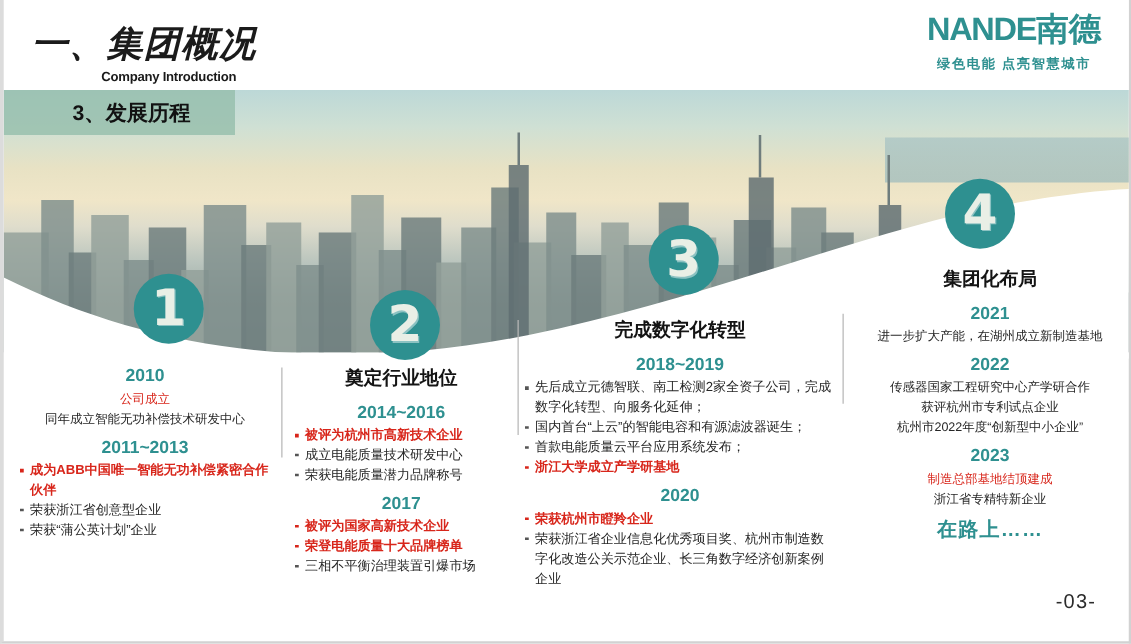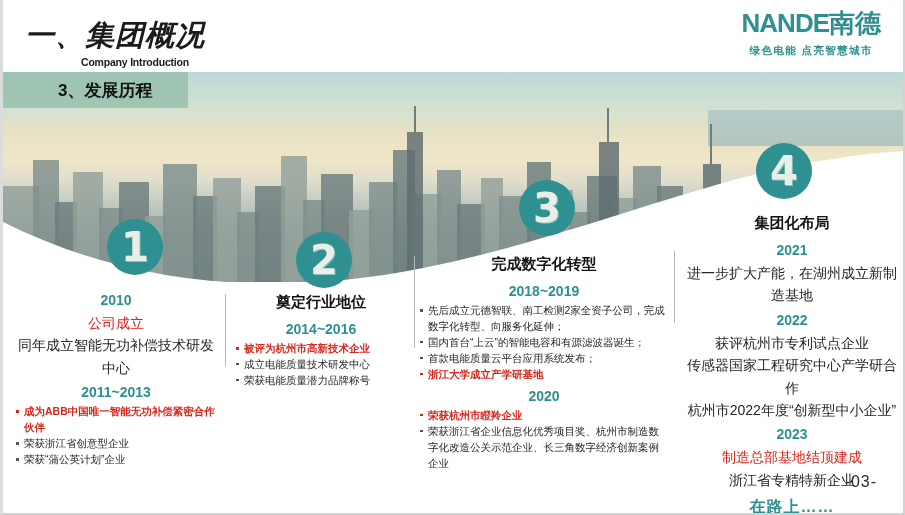--- a/index.html
+++ b/index.html
@@ -107,21 +107,21 @@
     font-size:10.5px;color:#262626;line-height:1.52;
     padding-left:9px;position:relative;
   }
   ul.items li:before{
     content:"";position:absolute;left:1px;top:6px;
     width:2.5px;height:2.5px;background:#555;
   }
   ul.items li.red{color:#d8261b;font-weight:bold;}
   ul.items li.red:before{background:#d8261b;}
 
-  .plain{font-size:14px;color:#262626;line-height:1.6;}
+  .plain{font-size:10px;color:#262626;line-height:1.6;}
   .plain.red{color:#d8261b;font-weight:normal;}
   .onroad{
     font-size:16px;font-weight:bold;color:#2e9090;margin-top:6px;
     letter-spacing:1px;
   }
 
   
   .vdiv{position:absolute;width:1px;background:#b8b8b8;z-index:6;}
 
   
@@ -239,20 +239,28 @@
   <div class="col" id="col2" style="left:232px;top:293px;width:172px;">
       <div class="col-head">奠定行业地位</div>
       <div class="blk">
         <div class="yr">2014~2016</div>
         <ul class="items">
           <li class="red ">被评为杭州市高新技术企业</li>
           <li class="">成立电能质量技术研发中心</li>
           <li class="">荣获电能质量潜力品牌称号</li>
         </ul>
       </div>
+      <div class="blk">
+        <div class="yr">2017</div>
+        <ul class="items">
+          <li class="red ">被评为国家高新技术企业</li>
+          <li class="red ">荣登电能质量十大品牌榜单</li>
+          <li class="">三相不平衡治理装置引爆市场</li>
+        </ul>
+      </div>
     </div>
   <div class="col" id="col3" style="left:416px;top:255px;width:250px;">
       <div class="col-head">完成数字化转型</div>
       <div class="blk">
         <div class="yr">2018~2019</div>
         <ul class="items">
           <li class="">先后成立元德智联、南工检测2家全资子公司，完成数字化转型、向服务化延伸；</li>
           <li class="">国内首台“上云”的智能电容和有源滤波器诞生；</li>
           <li class="">首款电能质量云平台应用系统发布；</li>
           <li class="red ">浙江大学成立产学研基地</li>
@@ -267,22 +275,22 @@
       </div>
     </div>
   <div class="col" id="col4" style="left:680px;top:214px;width:218px;">
       <div class="col-head">集团化布局</div>
       <div class="blk">
         <div class="yr">2021</div>
         <div class="plain">进一步扩大产能，在湖州成立新制造基地</div>
       </div>
       <div class="blk">
         <div class="yr">2022</div>
+        <div class="plain">传感器国家工程研究中心产学研合作</div>
         <div class="plain">获评杭州市专利试点企业</div>
-        <div class="plain">传感器国家工程研究中心产学研合作</div>
         <div class="plain">杭州市2022年度“创新型中小企业”</div>
       </div>
       <div class="blk">
         <div class="yr">2023</div>
         <div class="plain red">制造总部基地结顶建成</div>
         <div class="plain">浙江省专精特新企业</div>
       </div>
       <div class="onroad">在路上……</div>
     </div>
 

